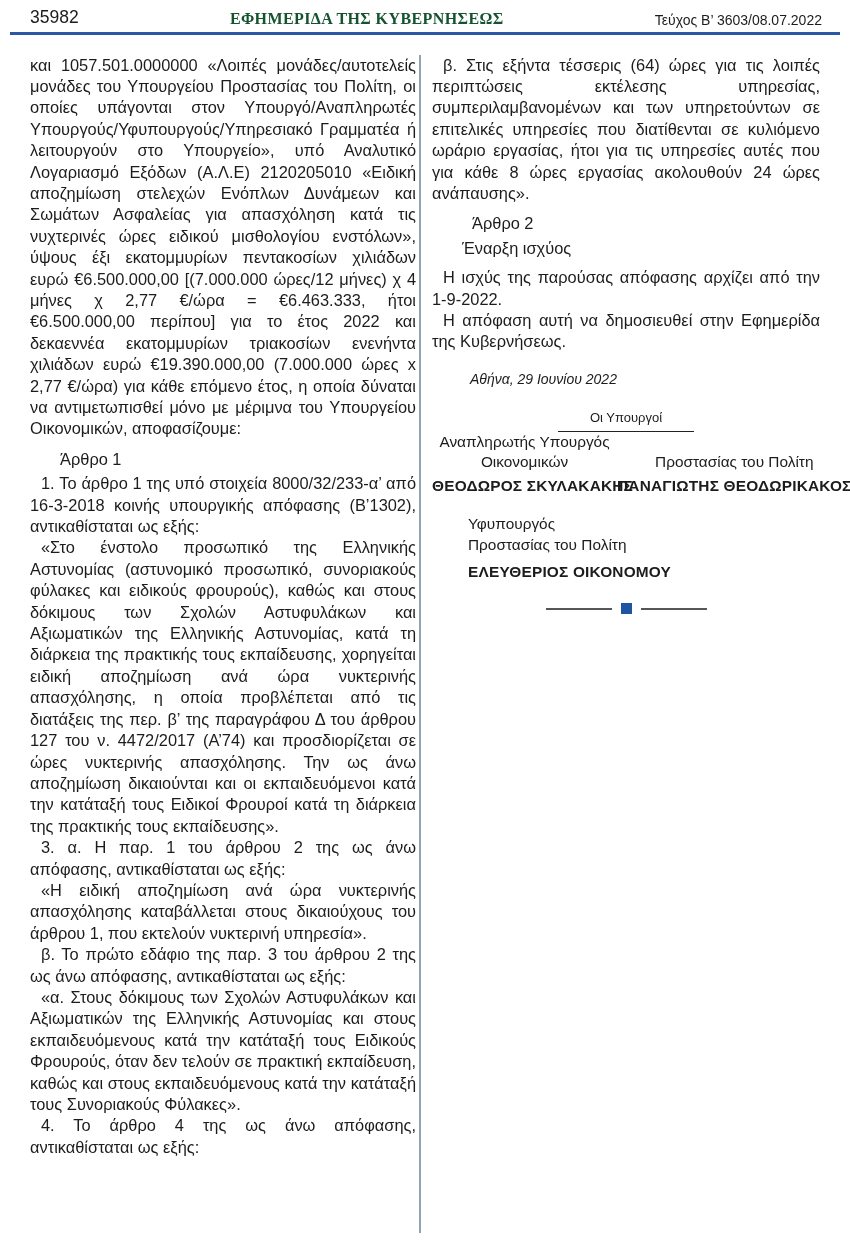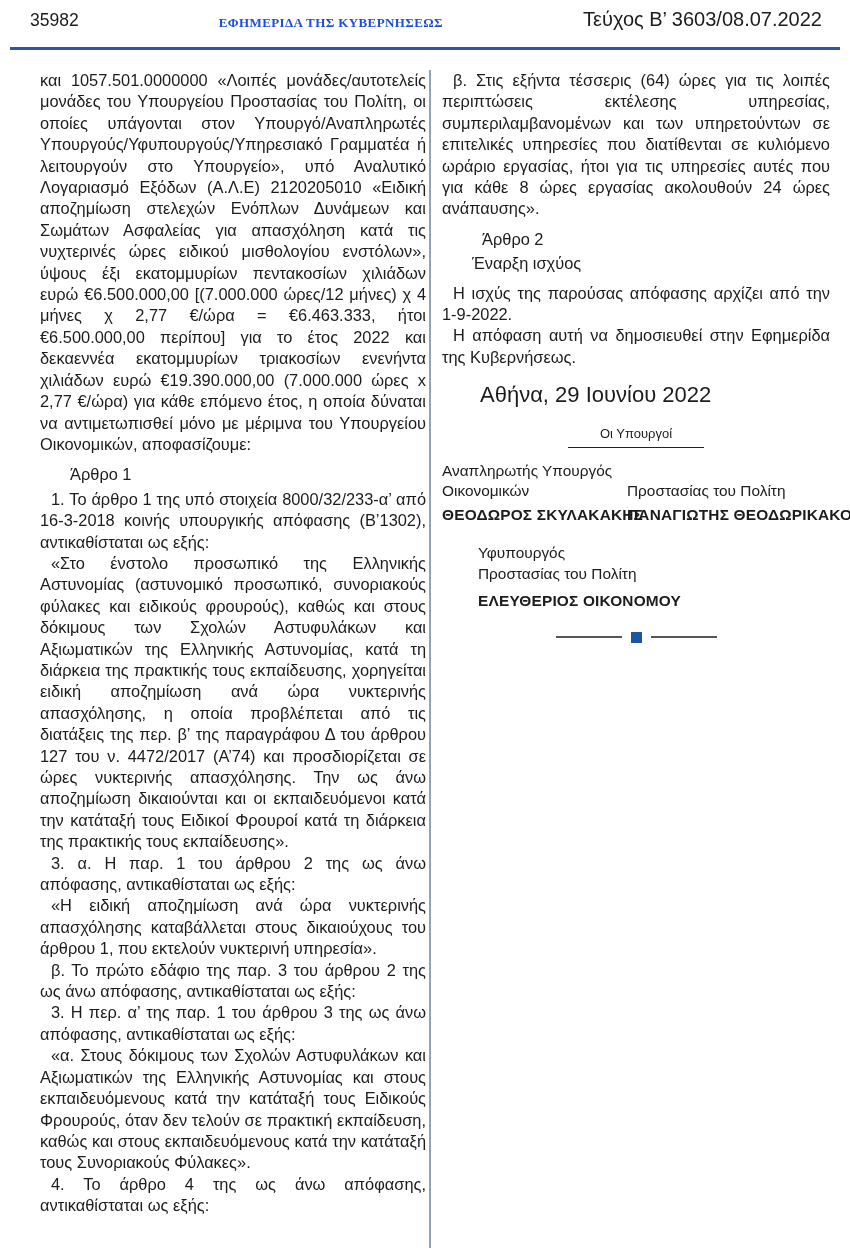--- a/index.html
+++ b/index.html
@@ -8,62 +8,62 @@
     width: 850px; height: 1259px;
     font-family: "Liberation Sans", "DejaVu Sans", sans-serif;
     color: #1c1c1c;
     -webkit-font-smoothing: antialiased;
   }
   .page { position: relative; width: 850px; height: 1259px; overflow: hidden; background: #fff; }
 
   
   .masthead {
     display: flex; justify-content: space-between; align-items: flex-end;
-    padding: 9px 28px 18px 30px;
+    padding: 9px 28px 5px 30px;
   }
   .mh-num  { font-size: 17.5px; line-height: 1; }
   .mh-title {
     font-family: "Liberation Serif", "DejaVu Serif", serif;
-    font-weight: bold; font-size: 13px; line-height: 1;
-    color: #1d4ed8; letter-spacing: 0.4px;
+    font-weight: bold; font-size: 16px; line-height: 1;
+    color: #14532d; letter-spacing: 0.4px;
   }
-  .mh-issue { font-size: 20px; line-height: 1; text-align: center; }
+  .mh-issue { font-size: 14px; line-height: 1; text-align: center; }
   .rule { height: 3px; background: #2b57a5; margin: 0 10px; }
 
   
-  .columns { display: flex; padding: 20px 30px 0 40px; height: 1198px; align-items: stretch; }
+  .columns { display: flex; padding: 20px 30px 0 30px; height: 1198px; align-items: stretch; }
   .col-left  { width: 386px; flex: none; }
   .col-sep   { width: 2px; flex: none; background: #90a3b8; margin-left: 3px; }
   .col-right { width: 388px; flex: none; margin-left: 11px; }
 
   p.body-p {
     margin: 0; text-align: justify;
     font-size: 16.4px; line-height: 21.4px;
     text-indent: 11px;
   }
   p.body-p.no-indent { text-indent: 0; }
 
   .article-head { font-size: 16.4px; line-height: 21.4px; margin: 9px 0 3px 30px; }
   .article-subhead { font-size: 16.4px; line-height: 21.4px; margin: 0 0 8px 30px; }
   .gap-before { margin-top: 9px; margin-left: 40px; }
 
-  .dateline { font-size: 22px; line-height: 21.4px; margin: 16px 0 16px 38px; }
+  .dateline { font-size: 14px; line-height: 21.4px; margin: 16px 0 16px 38px; font-style: italic; }
 
   .ministers {
     width: max-content; margin: 17px auto 0 auto;
     padding: 0 32px 3px 32px;
     border-bottom: 1.6px solid #222;
     font-size: 13px; line-height: 21px;
     text-align: left;
   }
 
   .sig-grid {
     display: grid; grid-template-columns: 185px auto;
-    margin-top: 13px; column-gap: 0;
-    font-size: 15.4px; line-height: 20px;
+    column-gap: 0;
+    font-size: 15.4px; line-height: 20px; text-align: center;
   }
   .sig-title { align-self: end; }
   .sig-name  { font-weight: bold; margin-top: 4px; font-size: 15.4px; letter-spacing: 0.2px; white-space: nowrap; }
 
   .sig-single { margin: 17px 0 8px 36px; font-size: 15.4px; line-height: 21px; }
   .sig-single .sig-name { margin-top: 6px; }
 
   .end-divider { display: flex; align-items: center; justify-content: center; gap: 9px; margin-top: 21px; }
   .end-divider .line { width: 66px; height: 2px; background: #55565a; }
   .end-divider .sq { width: 11px; height: 11px; background: #1d55a0; }
@@ -83,21 +83,20 @@
   <main class="columns">
 
     <section class="col-left">
       <p class="body-p no-indent">και 1057.501.0000000 «Λοιπές μονάδες/αυτοτελείς μονάδες του Υπουργείου Προστασίας του Πολίτη, οι οποίες υπάγονται στον Υπουργό/Αναπληρωτές Υπουργούς/Υφυπουργούς/Υπηρεσιακό Γραμματέα ή λειτουργούν στο Υπουργείο», υπό Αναλυτικό Λογαριασμό Εξόδων (Α.Λ.Ε) 2120205010 «Ειδική αποζημίωση στελεχών Ενόπλων Δυνάμεων και Σωμάτων Ασφαλείας για απασχόληση κατά τις νυχτερινές ώρες ειδικού μισθολογίου ενστόλων», ύψους έξι εκατομμυρίων πεντακοσίων χιλιάδων ευρώ €6.500.000,00 [(7.000.000 ώρες/12 μήνες) χ 4 μήνες χ 2,77 €/ώρα = €6.463.333, ήτοι €6.500.000,00 περίπου] για το έτος 2022 και δεκαεννέα εκατομμυρίων τριακοσίων ενενήντα χιλιάδων ευρώ €19.390.000,00 (7.000.000 ώρες x 2,77 €/ώρα) για κάθε επόμενο έτος, η οποία δύναται να αντιμετωπισθεί μόνο με μέριμνα του Υπουργείου Οικονομικών, αποφασίζουμε:</p>
       <div class="article-head">Άρθρο 1</div>
       <p class="body-p">1. Το άρθρο 1 της υπό στοιχεία 8000/32/233-α’ από 16-3-2018 κοινής υπουργικής απόφασης (Β’1302), αντικαθίσταται ως εξής:</p>
       <p class="body-p">«Στο ένστολο προσωπικό της Ελληνικής Αστυνομίας (αστυνομικό προσωπικό, συνοριακούς φύλακες και ειδικούς φρουρούς), καθώς και στους δόκιμους των Σχολών Αστυφυλάκων και Αξιωματικών της Ελληνικής Αστυνομίας, κατά τη διάρκεια της πρακτικής τους εκπαίδευσης, χορηγείται ειδική αποζημίωση ανά ώρα νυκτερινής απασχόλησης, η οποία προβλέπεται από τις διατάξεις της περ. β’ της παραγράφου Δ του άρθρου 127 του ν. 4472/2017 (Α’74) και προσδιορίζεται σε ώρες νυκτερινής απασχόλησης. Την ως άνω αποζημίωση δικαιούνται και οι εκπαιδευόμενοι κατά την κατάταξή τους Ειδικοί Φρουροί κατά τη διάρκεια της πρακτικής τους εκπαίδευσης».</p>
       <p class="body-p">3. α. Η παρ. 1 του άρθρου 2 της ως άνω απόφασης, αντικαθίσταται ως εξής:</p>
       <p class="body-p">«Η ειδική αποζημίωση ανά ώρα νυκτερινής απασχόλησης καταβάλλεται στους δικαιούχους του άρθρου 1, που εκτελούν νυκτερινή υπηρεσία».</p>
       <p class="body-p">β. Το πρώτο εδάφιο της παρ. 3 του άρθρου 2 της ως άνω απόφασης, αντικαθίσταται ως εξής:</p>
-      <p class="body-p">3. Η περ. α’ της παρ. 1 του άρθρου 3 της ως άνω απόφασης, αντικαθίσταται ως εξής:</p>
       <p class="body-p">«α. Στους δόκιμους των Σχολών Αστυφυλάκων και Αξιωματικών της Ελληνικής Αστυνομίας και στους εκπαιδευόμενους κατά την κατάταξή τους Ειδικούς Φρουρούς, όταν δεν τελούν σε πρακτική εκπαίδευση, καθώς και στους εκπαιδευόμενους κατά την κατάταξή τους Συνοριακούς Φύλακες».</p>
       <p class="body-p">4. Το άρθρο 4 της ως άνω απόφασης, αντικαθίσταται ως εξής:</p>
 
     </section>
 
     <div class="col-sep"></div>
 
     <section class="col-right">
       <p class="body-p">β. Στις εξήντα τέσσερις (64) ώρες για τις λοιπές περιπτώσεις εκτέλεσης υπηρεσίας, συμπεριλαμβανομένων και των υπηρετούντων σε επιτελικές υπηρεσίες που διατίθενται σε κυλιόμενο ωράριο εργασίας, ήτοι για τις υπηρεσίες αυτές που για κάθε 8 ώρες εργασίας ακολουθούν 24 ώρες ανάπαυσης».</p>
 

